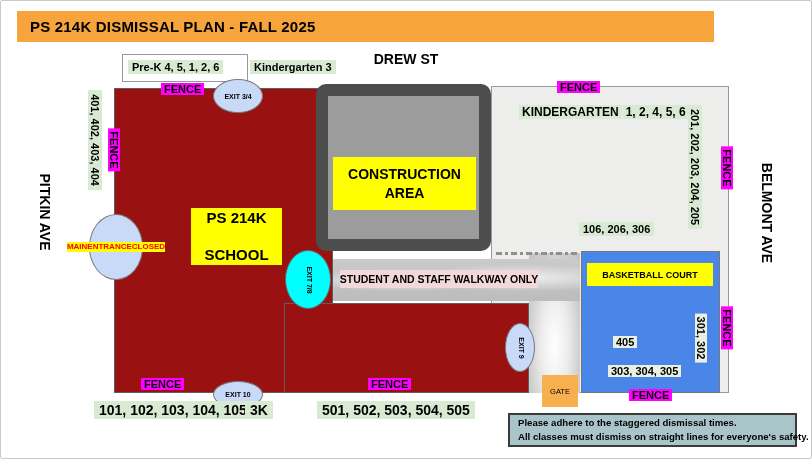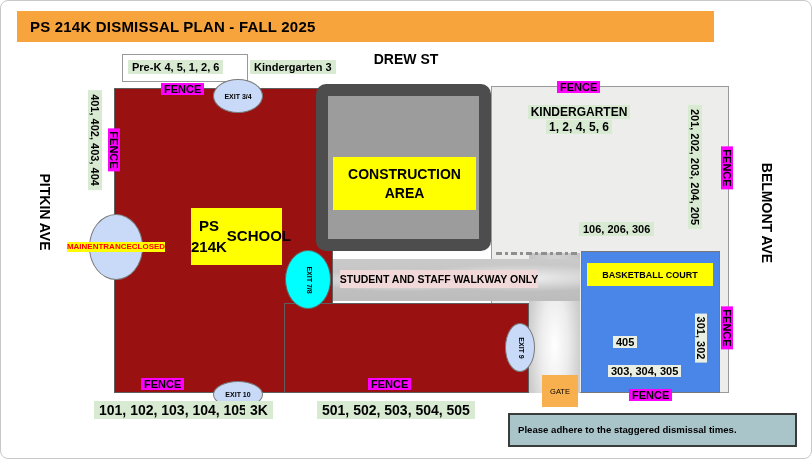--- a/index.html
+++ b/index.html
@@ -1,17 +1,17 @@
 <!DOCTYPE html>
 <html><head>
 <meta charset="utf-8">
 <style>
   html,body{margin:0;padding:0;background:#fff;font-family:"Liberation Sans",sans-serif;}
   .canvas{position:relative;width:812px;height:459px;background:#ffffff;border:1px solid #c9c9c9;
-          border-radius:8px;overflow:hidden;box-sizing:border-box;}
+          border-radius:2px;overflow:hidden;box-sizing:border-box;}
   .abs{position:absolute;box-sizing:border-box;}
 
   
   .header{left:16px;top:10px;width:697px;height:31px;background:#F8A43D;display:flex;align-items:center;}
   .header .title{font-size:15px;font-weight:bold;padding-left:13px;letter-spacing:.2px;}
 
   
   .street{font-size:14px;font-weight:bold;color:#000;}
   .street-top{left:345px;top:50px;width:120px;text-align:center;}
   .street-bottom{left:330px;top:424px;width:140px;text-align:center;font-size:15px;}
@@ -19,21 +19,21 @@
   
   .vwrap{position:absolute;width:0;height:0;}
   .vwrap>span{position:absolute;display:inline-block;white-space:nowrap;
               transform:translate(-50%,-50%) rotate(90deg);}
 
   
   .school{background:#9A1111;border:1px solid #5e5e5e;}
   .school-main{left:113px;top:87px;width:219px;height:305px;}
   .school-wing{left:283px;top:302px;width:245px;height:90px;}
   .school-name{left:190px;top:207px;width:91px;height:57px;background:#FFFF00;
-               display:flex;flex-direction:row;align-items:center;justify-content:space-between;
+               display:flex;flex-direction:column;align-items:center;justify-content:space-between;
                font-size:15px;font-weight:bold;line-height:1.35;text-align:center;}
   .constr-outer{left:315px;top:83px;width:175px;height:167px;background:#4D4D4D;border-radius:10px;}
   .constr-inner{left:327px;top:95px;width:151px;height:143px;background:#9C9C9C;}
   .constr-label{left:332px;top:156px;width:143px;height:53px;background:#FFFF00;
                 display:flex;flex-direction:column;align-items:center;justify-content:center;
                 font-size:14px;font-weight:bold;line-height:1.3;text-align:center;}
   .yard{left:490px;top:85px;width:238px;height:307px;background:#EDEDEB;border:1px solid #9a9a9a;}
   .corridor{left:528px;top:252px;width:51px;height:140px;
             background:radial-gradient(ellipse at 50% 66%,#ffffff 0%,#ececec 38%,#cdcdcd 72%,#c3c3c3 100%);}
   .walkway{left:332px;top:258px;width:247px;height:42px;
@@ -59,21 +59,21 @@
   .ellipse{border:1px solid #7a7a7a;border-radius:50%;background:#C9DAF8;
            display:flex;align-items:center;justify-content:center;}
   .ellipse .etext{font-size:7px;font-weight:bold;white-space:nowrap;}
   .cyan{background:#00FFFF;border:1px solid #666;}
   .prek-box{left:121px;top:53px;width:126px;height:28px;background:#fff;border:1px solid #999;}
   .entrance-text{display:flex;flex-direction:row;align-items:center;line-height:1.2;}
   .entrance-text span{background:#FFFF00;color:#FF0000;font-size:8px;font-weight:bold;}
   .note{left:507px;top:412px;width:289px;height:34px;background:#A9C5CA;border:2px solid #3b3b3b;
         display:flex;flex-direction:column;justify-content:center;padding-left:8px;}
   .note span{font-size:9.6px;font-weight:bold;white-space:nowrap;line-height:1.45;}
-  .kdg{left:518px;top:104px;width:120px;display:flex;flex-direction:column;align-items:center;gap:1px;}
+  .kdg{left:518px;top:104px;width:120px;display:flex;flex-direction:row;align-items:center;gap:1px;}
   .kdg span{background:#D9EAD3;font-size:12px;font-weight:bold;padding:0 3px;white-space:nowrap;}
 </style>
 </head>
 <body>
 
 <div class="canvas">
 
   <div class="abs header">
     <span class="title">PS 214K DISMISSAL PLAN - FALL 2025</span>
   </div>
@@ -168,15 +168,16 @@
   <div class="abs fence" style="left:367px;top:377px;">FENCE</div>
   <div class="abs ellipse" style="left:212px;top:380px;width:50px;height:27px;">
     <span class="etext">EXIT 10</span>
   </div>
   <div class="abs glabel-lg" style="left:93px;top:400px;">101, 102, 103, 104, 105</div>
   <div class="abs glabel-lg" style="left:244px;top:400px;">3K</div>
   <div class="abs glabel-lg" style="left:316px;top:400px;">501, 502, 503, 504, 505</div>
 
   <div class="abs note">
     <span>Please adhere to the staggered dismissal times.</span>
+    <span>All classes must dismiss on straight lines for everyone's safety.</span>
   </div>
 
 </div>
 
 </body></html>

